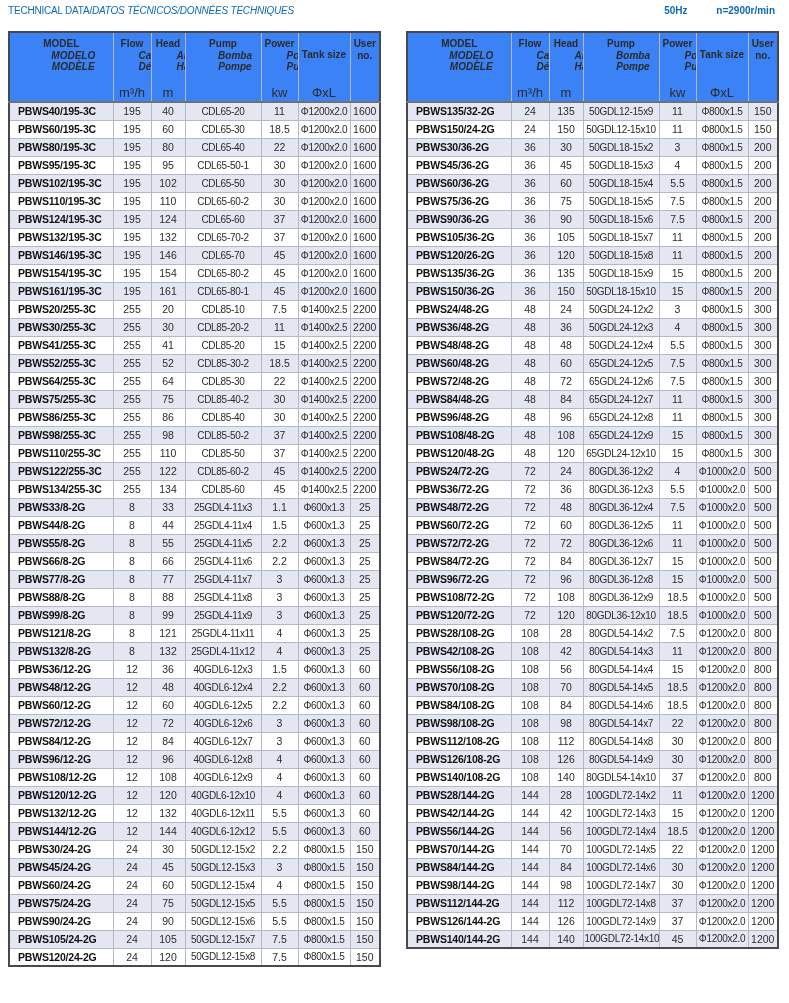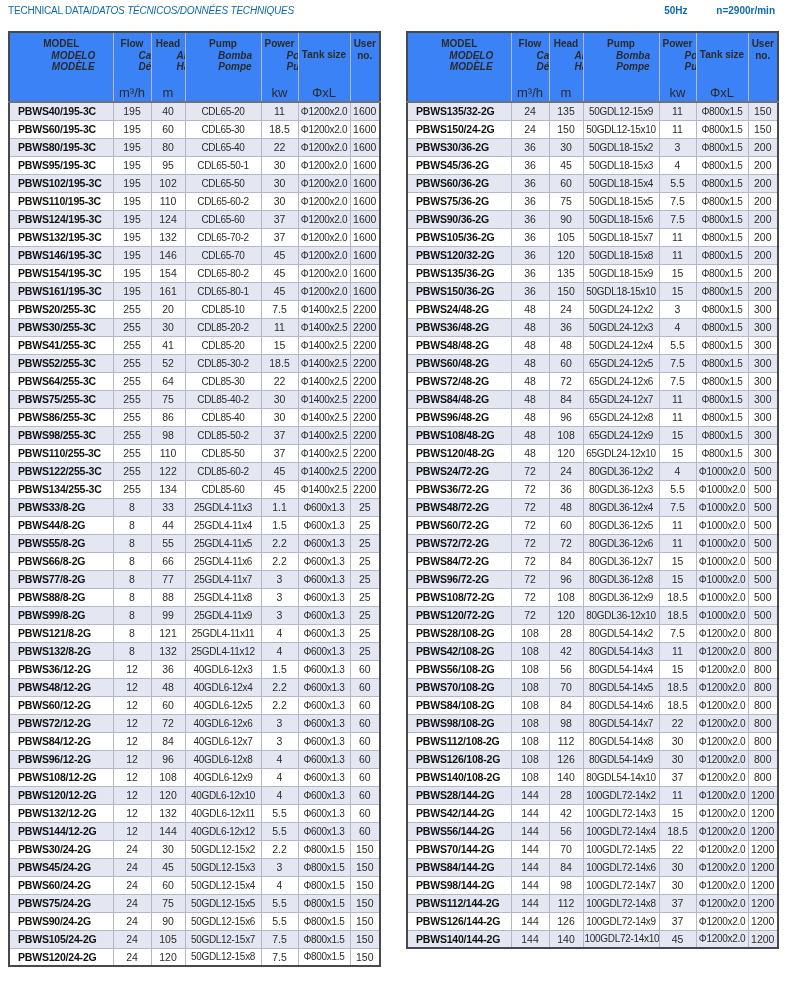--- a/index.html
+++ b/index.html
@@ -718,21 +718,21 @@
           <tr>
             <td class="model-cell">PBWS105/36-2G</td>
             <td class="flow-cell">36</td>
             <td class="head-cell">105</td>
             <td class="pump-cell">50GDL18-15x7</td>
             <td class="power-cell">11</td>
             <td class="tank-cell">Φ800x1.5</td>
             <td class="user-cell">200</td>
           </tr>
           <tr>
-            <td class="model-cell">PBWS120/32-2G</td>
+            <td class="model-cell">PBWS120/26-2G</td>
             <td class="flow-cell">36</td>
             <td class="head-cell">120</td>
             <td class="pump-cell">50GDL18-15x8</td>
             <td class="power-cell">11</td>
             <td class="tank-cell">Φ800x1.5</td>
             <td class="user-cell">200</td>
           </tr>
           <tr>
             <td class="model-cell">PBWS135/36-2G</td>
             <td class="flow-cell">36</td>

